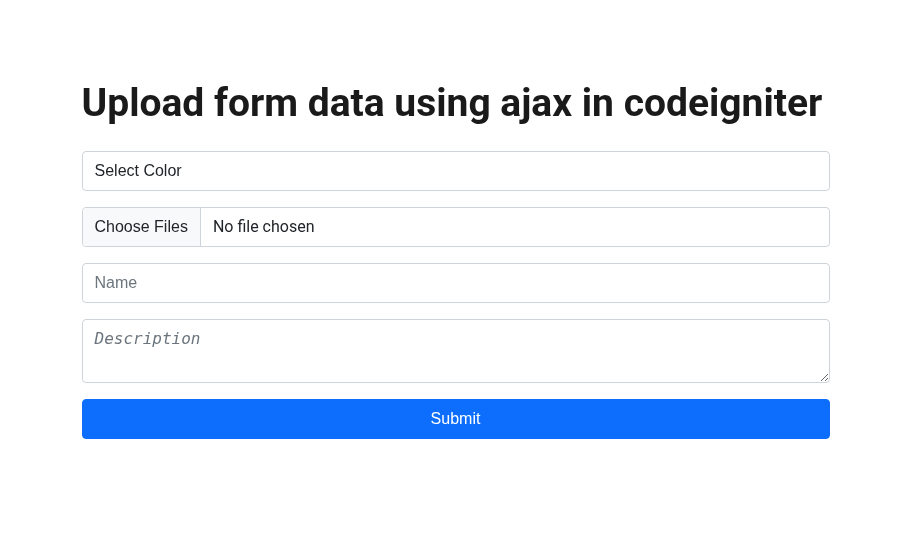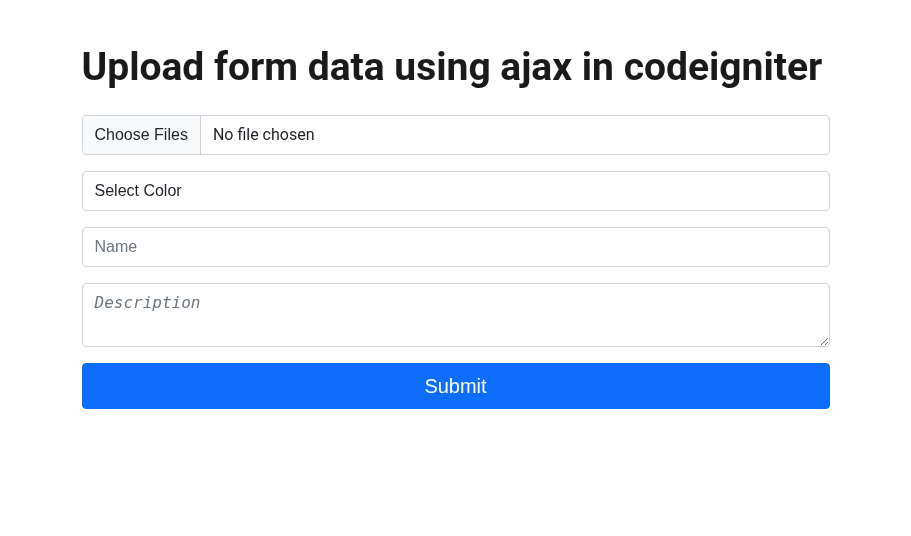--- a/index.html
+++ b/index.html
@@ -15,21 +15,21 @@
     }
     .container {
       max-width: 778px;
       margin: 0 auto;
       padding: 0 15px;
     }
     .page-title {
       font-size: 39px;
       font-weight: 700;
       color: #1a1a1a;
-      margin-top: 44px;
+      margin-top: 80px;
       margin-bottom: 24px;
       line-height: 1.2;
     }
     .form-group {
       margin-bottom: 16px;
     }
     .form-control {
       display: block;
       width: 100%;
       padding: 7px 12px;
@@ -82,48 +82,48 @@
       padding: 7px 12px;
       font-size: 16px;
       line-height: 1.5;
       color: #212529;
       flex: 1;
     }
     .btn-submit {
       display: block;
       width: 100%;
       padding: 7px 12px;
-      font-size: 20px;
+      font-size: 16px;
       line-height: 1.5;
       color: #fff;
       background-color: #0d6efd;
       border: 1px solid #0d6efd;
       border-radius: 4px;
       cursor: pointer;
       text-align: center;
     }
   </style>
 </head>
 <body>
 
 <div class="container">
   <h1 class="page-title">Upload form data using ajax in codeigniter</h1>
 
   <form>
     <div class="form-group">
+      <select class="form-control">
+        <option>Select Color</option>
+      </select>
+    </div>
+
+    <div class="form-group">
       <div class="file-input-wrapper">
         <button type="button" class="file-choose-btn">Choose Files</button>
         <span class="file-choose-label">No file chosen</span>
       </div>
-    </div>
-
-    <div class="form-group">
-      <select class="form-control">
-        <option>Select Color</option>
-      </select>
     </div>
 
     <div class="form-group">
       <input type="text" class="form-control" placeholder="Name" style="">
     </div>
 
     <div class="form-group">
       <textarea class="form-control" rows="2" placeholder="Description" style=""></textarea>
     </div>
 

